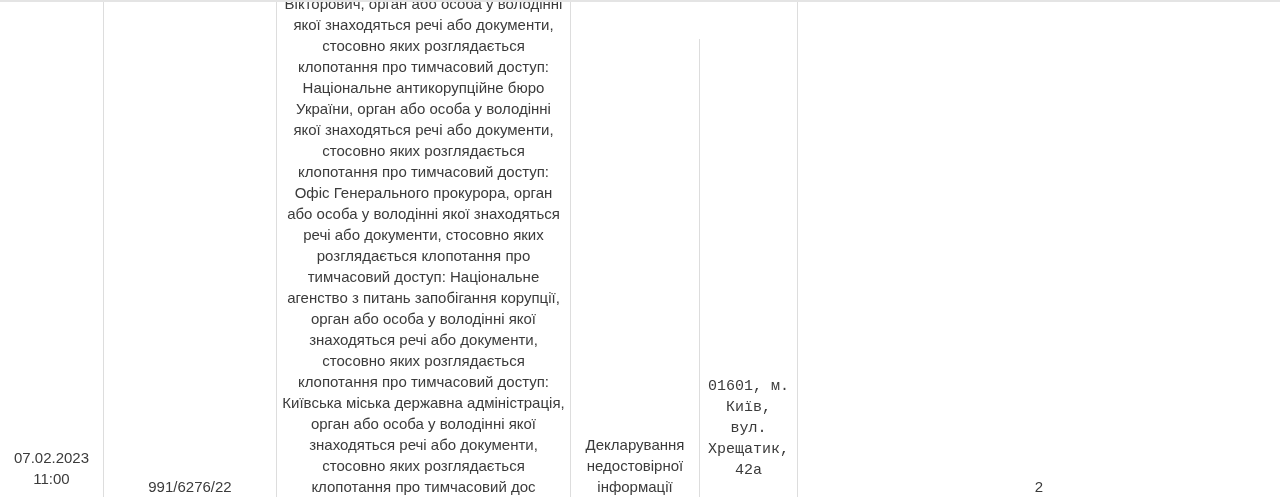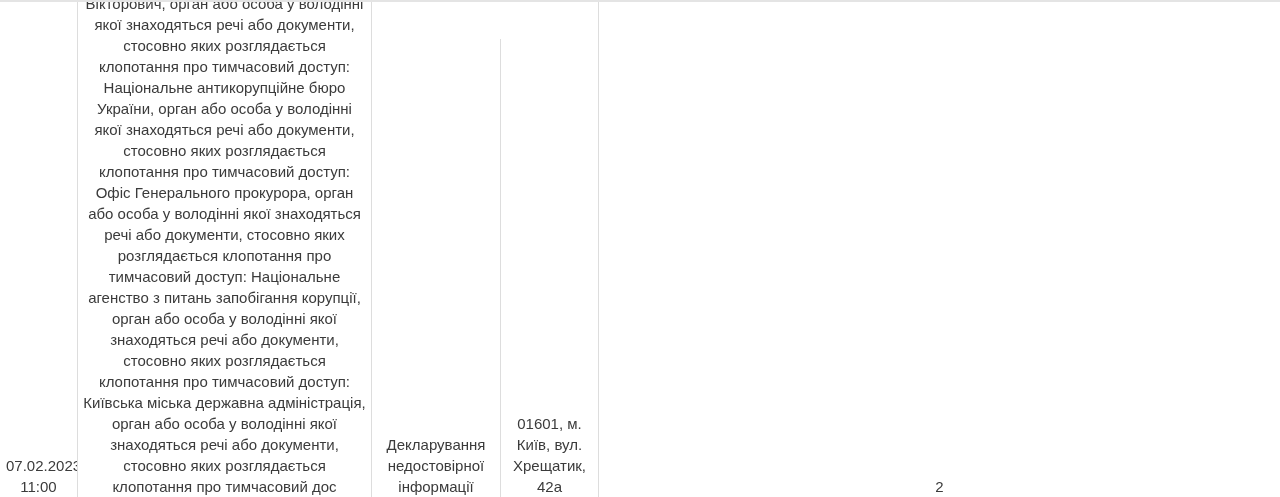--- a/index.html
+++ b/index.html
@@ -27,35 +27,38 @@
     align-items: flex-end;
     justify-content: center;
     text-align: center;
     color: #3b3b3b;
     font-size: 15px;
     line-height: 1.4;
     overflow: hidden;
   }
   .cell:last-child { border-right: none; }
   .cell-inner { width: 100%; }
-  .c-datetime   { width: 78px;  padding: 0 6px; }
+  .c-datetime   { width: 104px;  padding: 8px 6px; }
   .c-judges     { width: 126px; padding: 0 8px; }
   .c-casenum    { width: 173px; padding: 0 8px; }
   .c-parties    { width: 294px; padding: 0 4px; }
   .c-subject    { width: 129px; padding: 0 8px; margin-top: 37px; }
-  .c-address    { width: 98px;  padding: 0 8px; }
+  .c-address    { width: 98px;  padding: 16px 8px; font-family: Liberation Mono, monospace; }
   .c-proceeding { width: 177px; padding: 0 8px; }
   .c-room       { flex: 1;      padding: 0 8px; }
 </style>
 </head>
 <body>
 
 <div class="table-row">
   <div class="cell c-datetime">
     <div class="cell-inner">07.02.2023 11:00</div>
+  </div>
+  <div class="cell c-casenum">
+    <div class="cell-inner">991/6276/22</div>
   </div>
   <div class="cell c-parties">
     <div class="cell-inner">Державний обвинувач: Спеціалізована антикорупційна прокуратура Офісу Генерального прокурора , обвинувачений: Волинець Михайло Якович , захисник: Шевченко Юлія Григорівна, захисник: Павленко Вадим Вікторович, орган або особа у володінні якої знаходяться речі або документи, стосовно яких розглядається клопотання про тимчасовий доступ: Національне антикорупційне бюро України, орган або особа у володінні якої знаходяться речі або документи, стосовно яких розглядається клопотання про тимчасовий доступ: Офіс Генерального прокурора, орган або особа у володінні якої знаходяться речі або документи, стосовно яких розглядається клопотання про тимчасовий доступ: Національне агенство з питань запобігання корупції, орган або особа у володінні якої знаходяться речі або документи, стосовно яких розглядається клопотання про тимчасовий доступ: Київська міська державна адміністрація, орган або особа у володінні якої знаходяться речі або документи, стосовно яких розглядається клопотання про тимчасовий дос</div>
   </div>
   <div class="cell c-subject">
     <div class="cell-inner">Декларування недостовірної інформації</div>
   </div>
   <div class="cell c-address">
     <div class="cell-inner">01601, м. Київ, вул. Хрещатик, 42а</div>
   </div>

